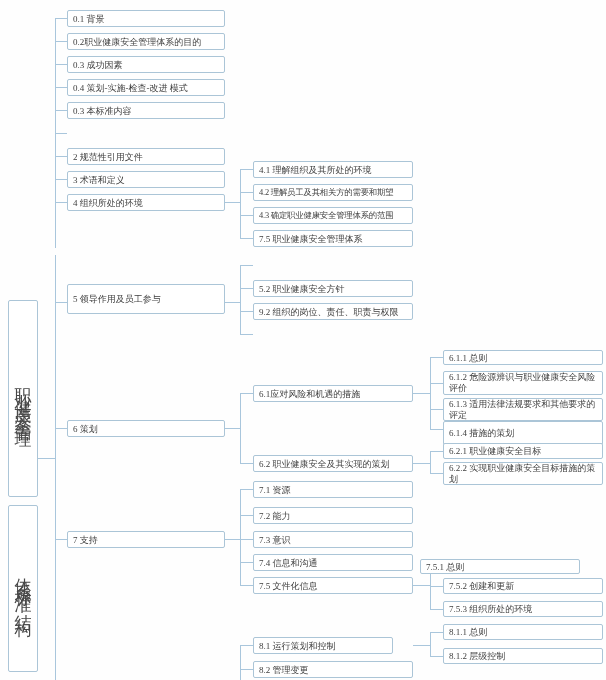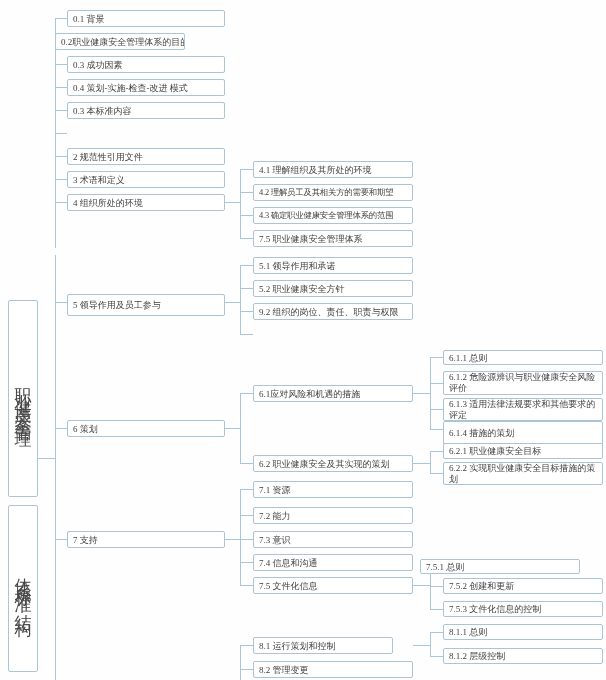--- a/index.html
+++ b/index.html
@@ -53,49 +53,48 @@
   <div class="h" style="left:55px;top:110px;width:12px"></div>
   <div class="h" style="left:55px;top:133px;width:12px"></div>
   <div class="h" style="left:55px;top:156px;width:12px"></div>
   <div class="h" style="left:55px;top:179px;width:12px"></div>
   <div class="h" style="left:55px;top:202px;width:12px"></div>
   <div class="h" style="left:55px;top:302px;width:12px"></div>
   <div class="h" style="left:55px;top:428px;width:12px"></div>
   <div class="h" style="left:55px;top:539px;width:12px"></div>
 
   <div class="node" style="left:67px;top:10px;width:158px;height:17px">0.1 背景</div>
-  <div class="node" style="left:55px;top:33px;width:130px;height:17px">0.2职业健康安全管理体系的目的</div>
+  <div class="node" style="left:67px;top:33px;width:158px;height:17px">0.2职业健康安全管理体系的目的</div>
   <div class="node" style="left:67px;top:56px;width:158px;height:17px">0.3 成功因素</div>
   <div class="node" style="left:67px;top:79px;width:158px;height:17px">0.4 策划-实施-检查-改进 模式</div>
   <div class="node" style="left:67px;top:102px;width:158px;height:17px">0.3 本标准内容</div>
   <div class="node" style="left:67px;top:148px;width:158px;height:17px">2 规范性引用文件</div>
   <div class="node" style="left:67px;top:171px;width:158px;height:17px">3 术语和定义</div>
   <div class="node" style="left:67px;top:194px;width:158px;height:17px">4 组织所处的环境</div>
-  <div class="node" style="left:67px;top:294px;width:158px;height:22px">5 领导作用及员工参与</div>
+  <div class="node" style="left:67px;top:284px;width:158px;height:30px">5 领导作用及员工参与</div>
   <div class="node" style="left:67px;top:420px;width:158px;height:17px">6 策划</div>
   <div class="node" style="left:67px;top:531px;width:158px;height:17px">7 支持</div>
 
   <div class="h" style="left:225px;top:202px;width:15px"></div>
   <div class="v" style="left:240px;top:169px;height:70px"></div>
   <div class="h" style="left:240px;top:169px;width:13px"></div>
   <div class="h" style="left:240px;top:192px;width:13px"></div>
   <div class="h" style="left:240px;top:215px;width:13px"></div>
   <div class="h" style="left:240px;top:238px;width:13px"></div>
   <div class="node" style="left:253px;top:161px;width:160px;height:17px">4.1 理解组织及其所处的环境</div>
   <div class="node long" style="left:253px;top:184px;width:160px;height:17px">4.2 理解员工及其相关方的需要和期望</div>
   <div class="node long" style="left:253px;top:207px;width:160px;height:17px">4.3 确定职业健康安全管理体系的范围</div>
   <div class="node" style="left:253px;top:230px;width:160px;height:17px">7.5 职业健康安全管理体系</div>
 
   <div class="h" style="left:225px;top:302px;width:15px"></div>
   <div class="v" style="left:240px;top:265px;height:70px"></div>
   <div class="h" style="left:240px;top:265px;width:13px"></div>
   <div class="h" style="left:240px;top:288px;width:13px"></div>
   <div class="h" style="left:240px;top:311px;width:13px"></div>
   <div class="h" style="left:240px;top:334px;width:13px"></div>
-  <div class="node" style="left:253px;top:257px;width:160px;height:17px">5.1 领导作用和承诺</div>
   <div class="node" style="left:253px;top:280px;width:160px;height:17px">5.2 职业健康安全方针</div>
   <div class="node" style="left:253px;top:303px;width:160px;height:17px">9.2 组织的岗位、责任、职责与权限</div>
 
   <div class="h" style="left:225px;top:428px;width:15px"></div>
   <div class="v" style="left:240px;top:393px;height:71px"></div>
   <div class="h" style="left:240px;top:393px;width:13px"></div>
   <div class="h" style="left:240px;top:463px;width:13px"></div>
   <div class="node" style="left:253px;top:385px;width:160px;height:17px">6.1应对风险和机遇的措施</div>
   <div class="node" style="left:253px;top:455px;width:160px;height:17px">6.2 职业健康安全及其实现的策划</div>
 
@@ -130,21 +129,21 @@
   <div class="node" style="left:253px;top:554px;width:160px;height:17px">7.4 信息和沟通</div>
   <div class="node" style="left:253px;top:577px;width:160px;height:17px">7.5 文件化信息</div>
 
   <div class="h" style="left:413px;top:585px;width:17px"></div>
   <div class="v" style="left:430px;top:566px;height:44px"></div>
   <div class="h" style="left:430px;top:566px;width:13px"></div>
   <div class="h" style="left:430px;top:586px;width:13px"></div>
   <div class="h" style="left:430px;top:609px;width:13px"></div>
   <div class="node" style="left:420px;top:559px;width:160px;height:15px">7.5.1 总则</div>
   <div class="node" style="left:443px;top:578px;width:160px;height:16px">7.5.2 创建和更新</div>
-  <div class="node" style="left:443px;top:601px;width:160px;height:16px">7.5.3 文件化信息的控制</div>
+  <div class="node" style="left:443px;top:601px;width:160px;height:16px">7.5.3 组织所处的环境</div>
 
   <div class="v" style="left:240px;top:645px;height:35px"></div>
   <div class="h" style="left:240px;top:645px;width:13px"></div>
   <div class="h" style="left:240px;top:669px;width:13px"></div>
   <div class="node" style="left:253px;top:637px;width:140px;height:17px">8.1 运行策划和控制</div>
   <div class="node" style="left:253px;top:661px;width:160px;height:17px">8.2 管理变更</div>
 
   <div class="h" style="left:413px;top:645px;width:17px"></div>
   <div class="v" style="left:430px;top:632px;height:25px"></div>
   <div class="h" style="left:430px;top:632px;width:13px"></div>

